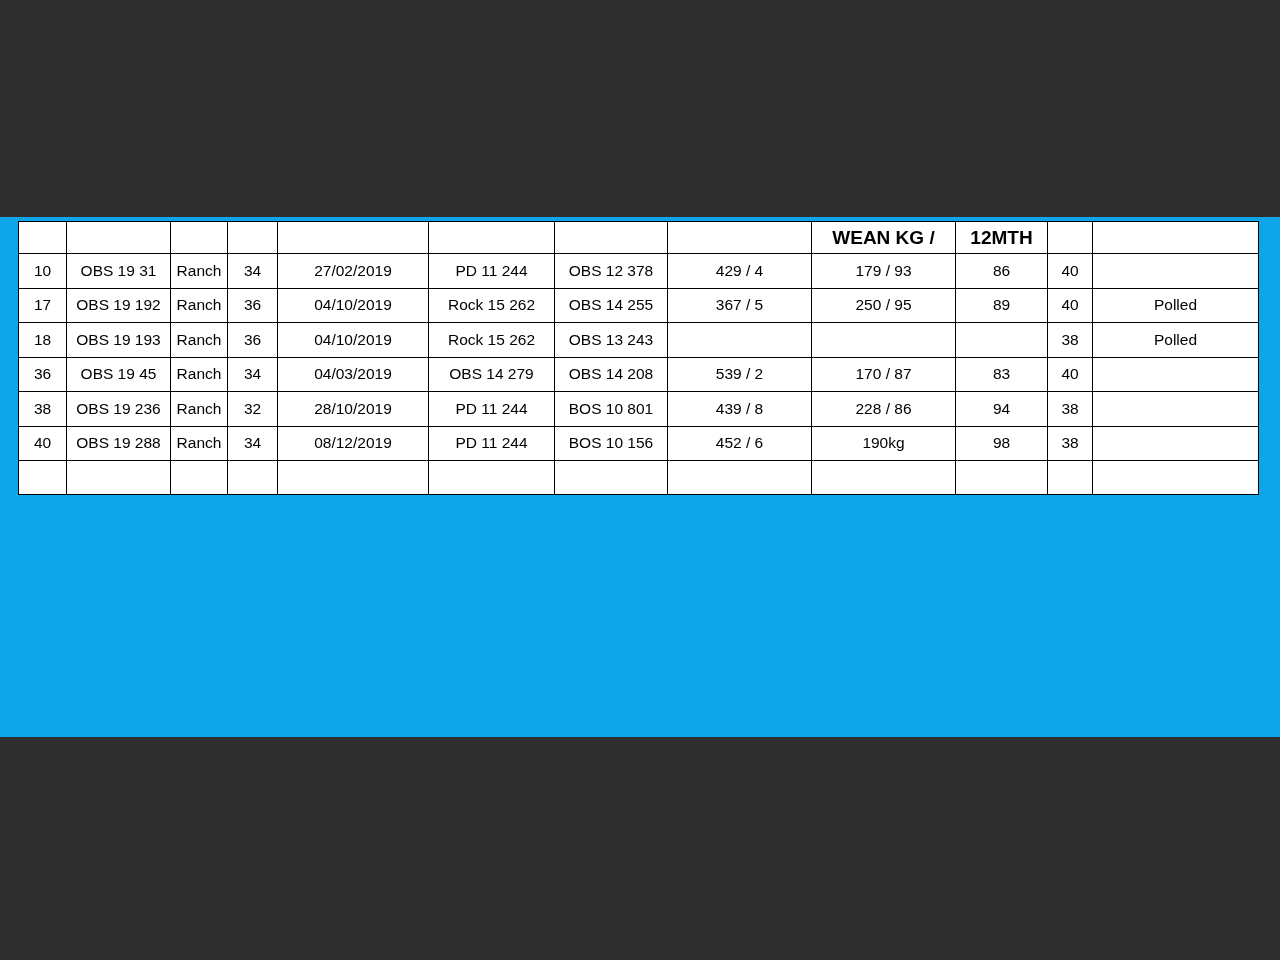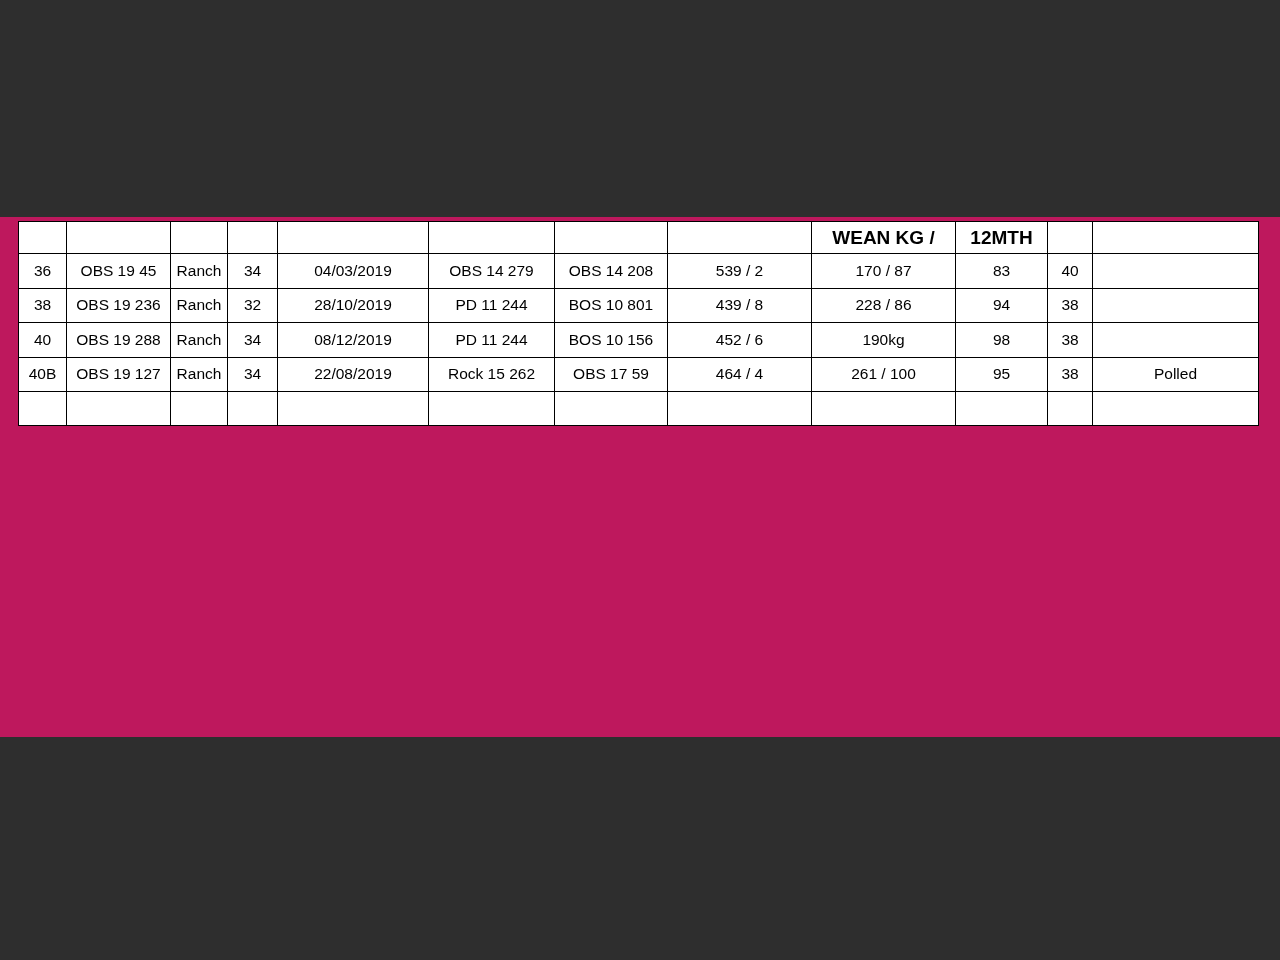--- a/index.html
+++ b/index.html
@@ -20,21 +20,21 @@
     width: 1280px;
     height: 960px;
     background: #2e2e2e;
   }
   .sheet {
     position: absolute;
     left: 0;
     top: 217px;
     width: 1280px;
     height: 520px;
-    background: #be185d;
+    background: #0ea5e9;
   }
   .table-wrap {
     position: absolute;
     left: 18px;
     top: 4px;
     width: 1242px;
   }
   table.cattle {
     border-collapse: collapse;
     table-layout: fixed;
@@ -117,20 +117,62 @@
             <td></td>
             <td></td>
             <td></td>
             <td></td>
             <td>WEAN KG /</td>
             <td>12MTH</td>
             <td></td>
             <td></td>
           </tr>
 
+          <tr class="datarow">
+              <td>10</td>
+              <td>OBS 19 31</td>
+              <td>Ranch</td>
+              <td>34</td>
+              <td>27/02/2019</td>
+              <td>PD 11 244</td>
+              <td>OBS 12 378</td>
+              <td>429 / 4</td>
+              <td>179 / 93</td>
+              <td>86</td>
+              <td>40</td>
+              <td class="comment"></td>
+            </tr>
+            <tr class="datarow">
+              <td>17</td>
+              <td>OBS 19 192</td>
+              <td>Ranch</td>
+              <td>36</td>
+              <td>04/10/2019</td>
+              <td>Rock 15 262</td>
+              <td>OBS 14 255</td>
+              <td>367 / 5</td>
+              <td>250 / 95</td>
+              <td>89</td>
+              <td>40</td>
+              <td class="comment">Polled</td>
+            </tr>
+            <tr class="datarow">
+              <td>18</td>
+              <td>OBS 19 193</td>
+              <td>Ranch</td>
+              <td>36</td>
+              <td>04/10/2019</td>
+              <td>Rock 15 262</td>
+              <td>OBS 13 243</td>
+              <td></td>
+              <td></td>
+              <td></td>
+              <td>38</td>
+              <td class="comment">Polled</td>
+            </tr>
             <tr class="datarow">
               <td>36</td>
               <td>OBS 19 45</td>
               <td>Ranch</td>
               <td>34</td>
               <td>04/03/2019</td>
               <td>OBS 14 279</td>
               <td>OBS 14 208</td>
               <td>539 / 2</td>
               <td>170 / 87</td>
@@ -158,34 +200,20 @@
               <td>Ranch</td>
               <td>34</td>
               <td>08/12/2019</td>
               <td>PD 11 244</td>
               <td>BOS 10 156</td>
               <td>452 / 6</td>
               <td>190kg</td>
               <td>98</td>
               <td>38</td>
               <td class="comment"></td>
-            </tr>
-            <tr class="datarow">
-              <td>40B</td>
-              <td>OBS 19 127</td>
-              <td>Ranch</td>
-              <td>34</td>
-              <td>22/08/2019</td>
-              <td>Rock 15 262</td>
-              <td>OBS 17 59</td>
-              <td>464 / 4</td>
-              <td>261 / 100</td>
-              <td>95</td>
-              <td>38</td>
-              <td class="comment">Polled</td>
             </tr>
             <tr class="blankrow">
             <td></td>
             <td></td>
             <td></td>
             <td></td>
             <td></td>
             <td></td>
             <td></td>
             <td></td>

